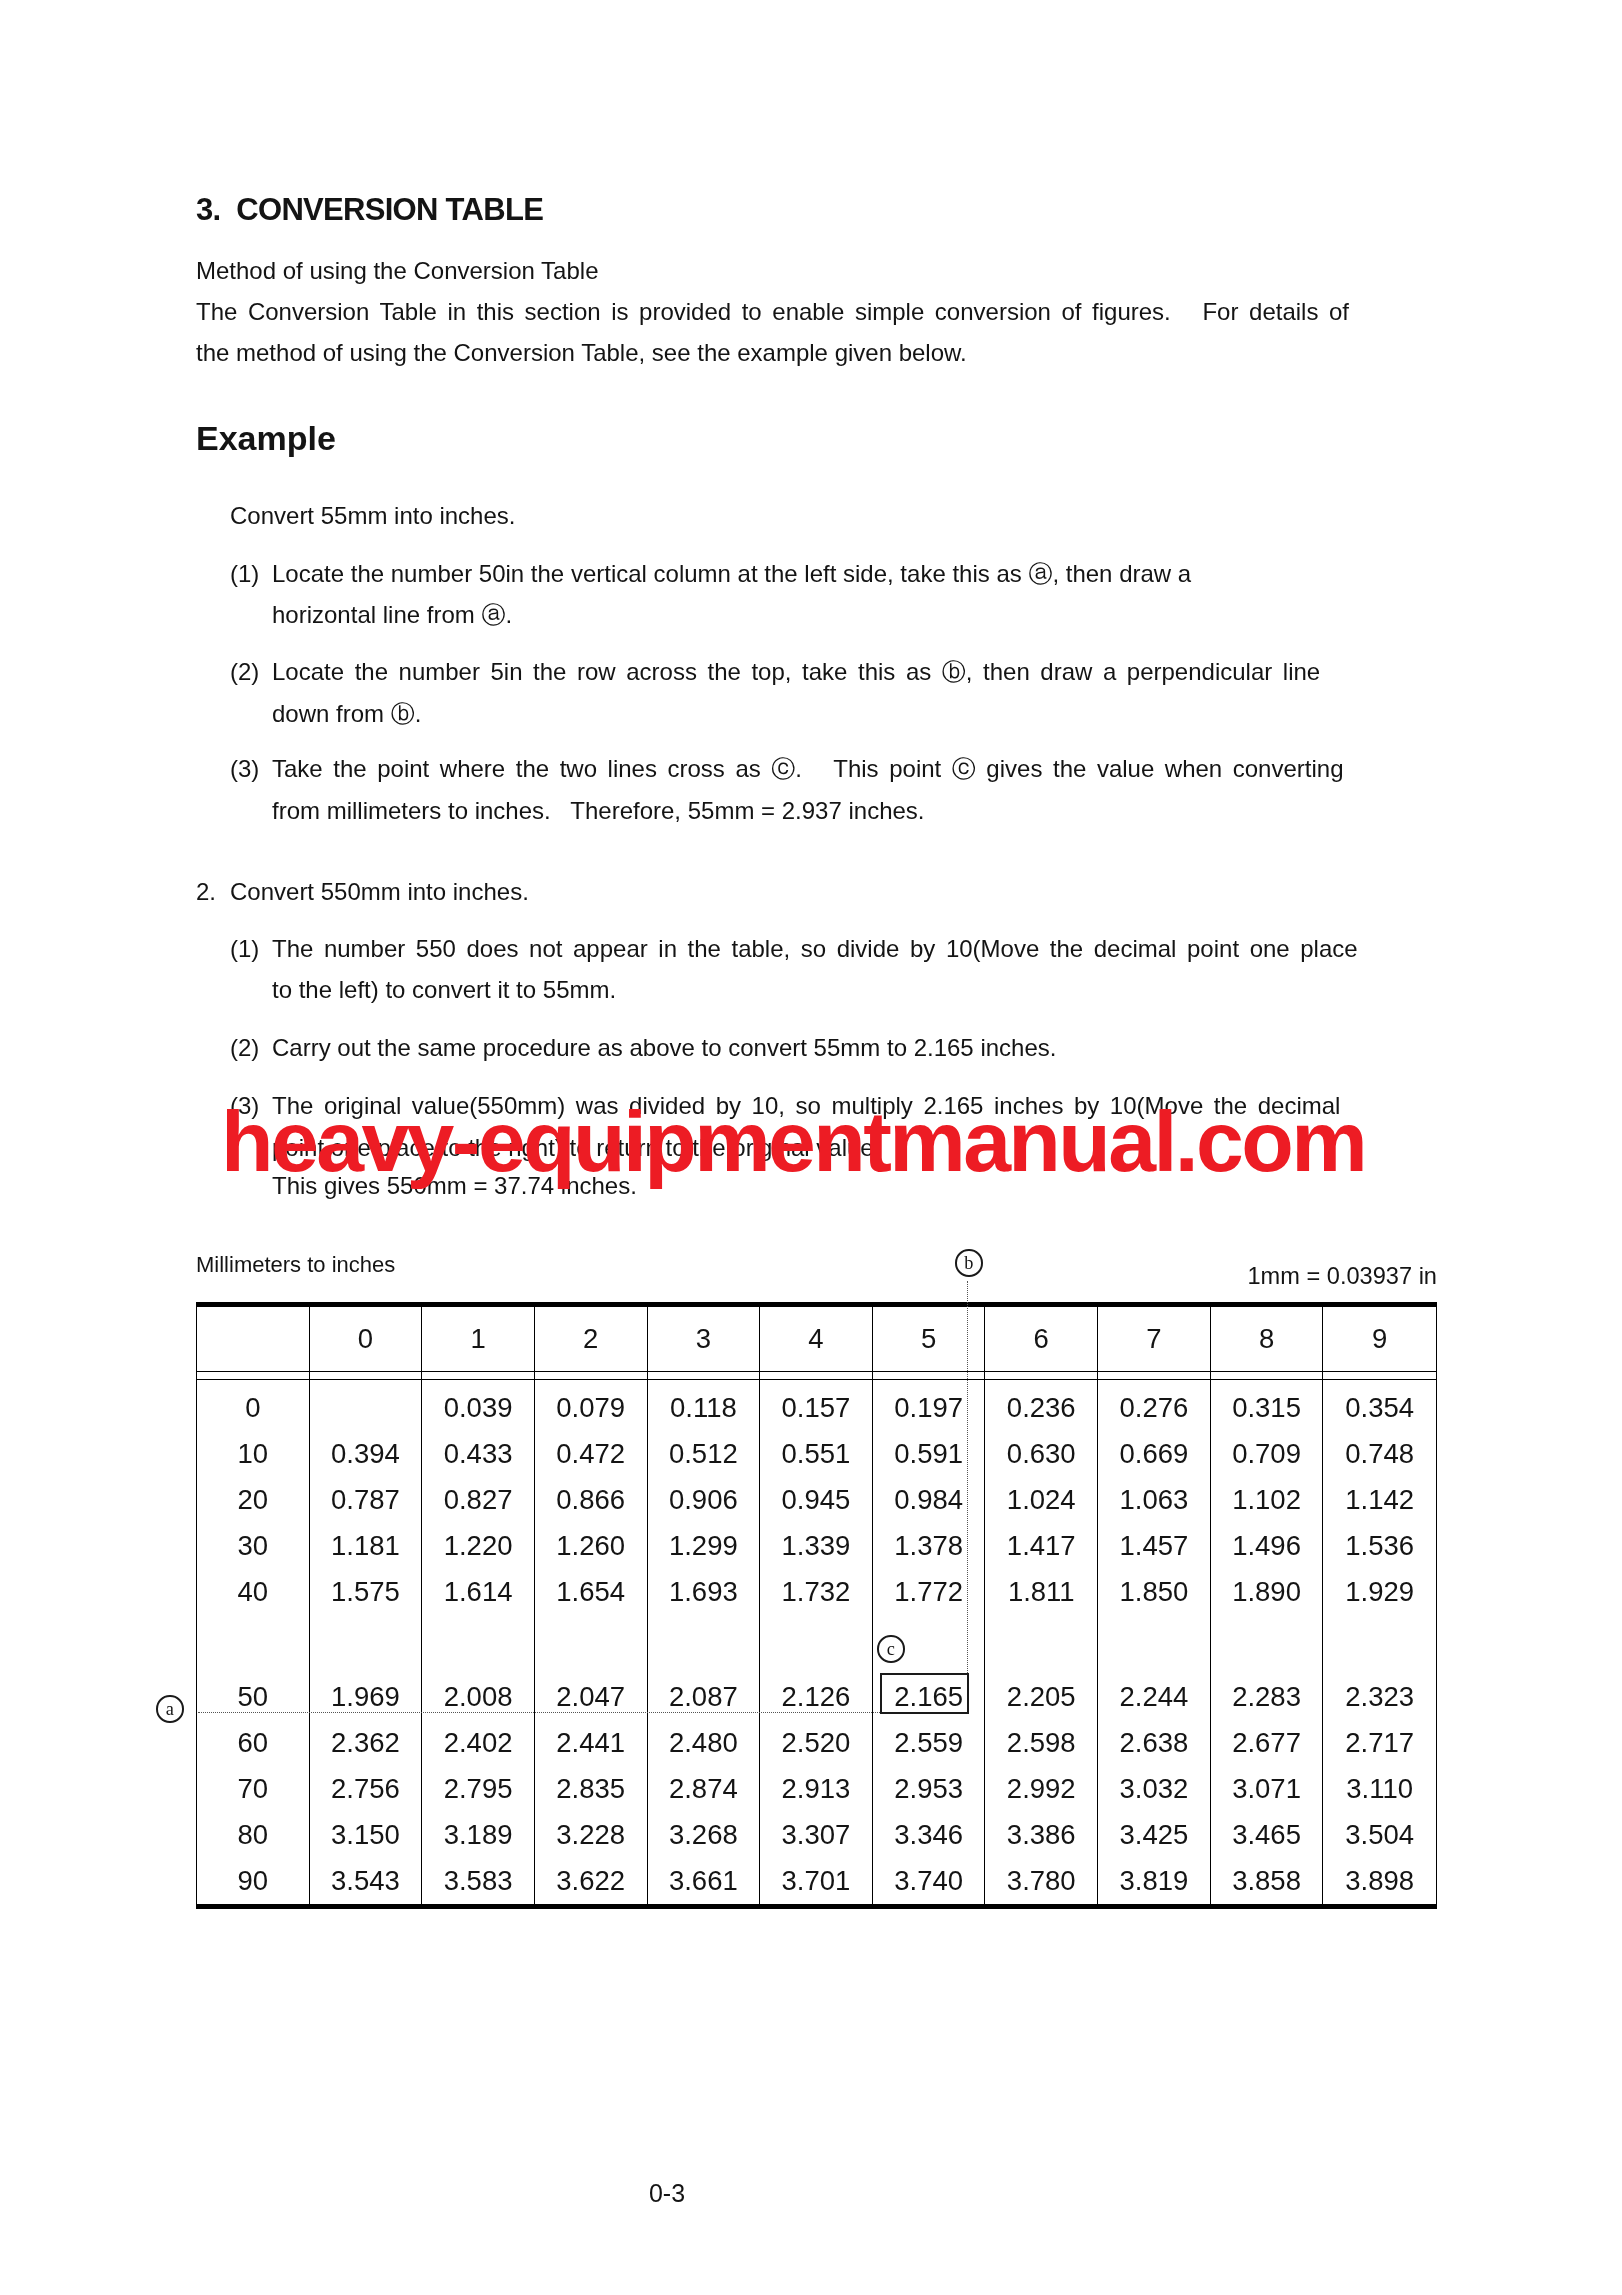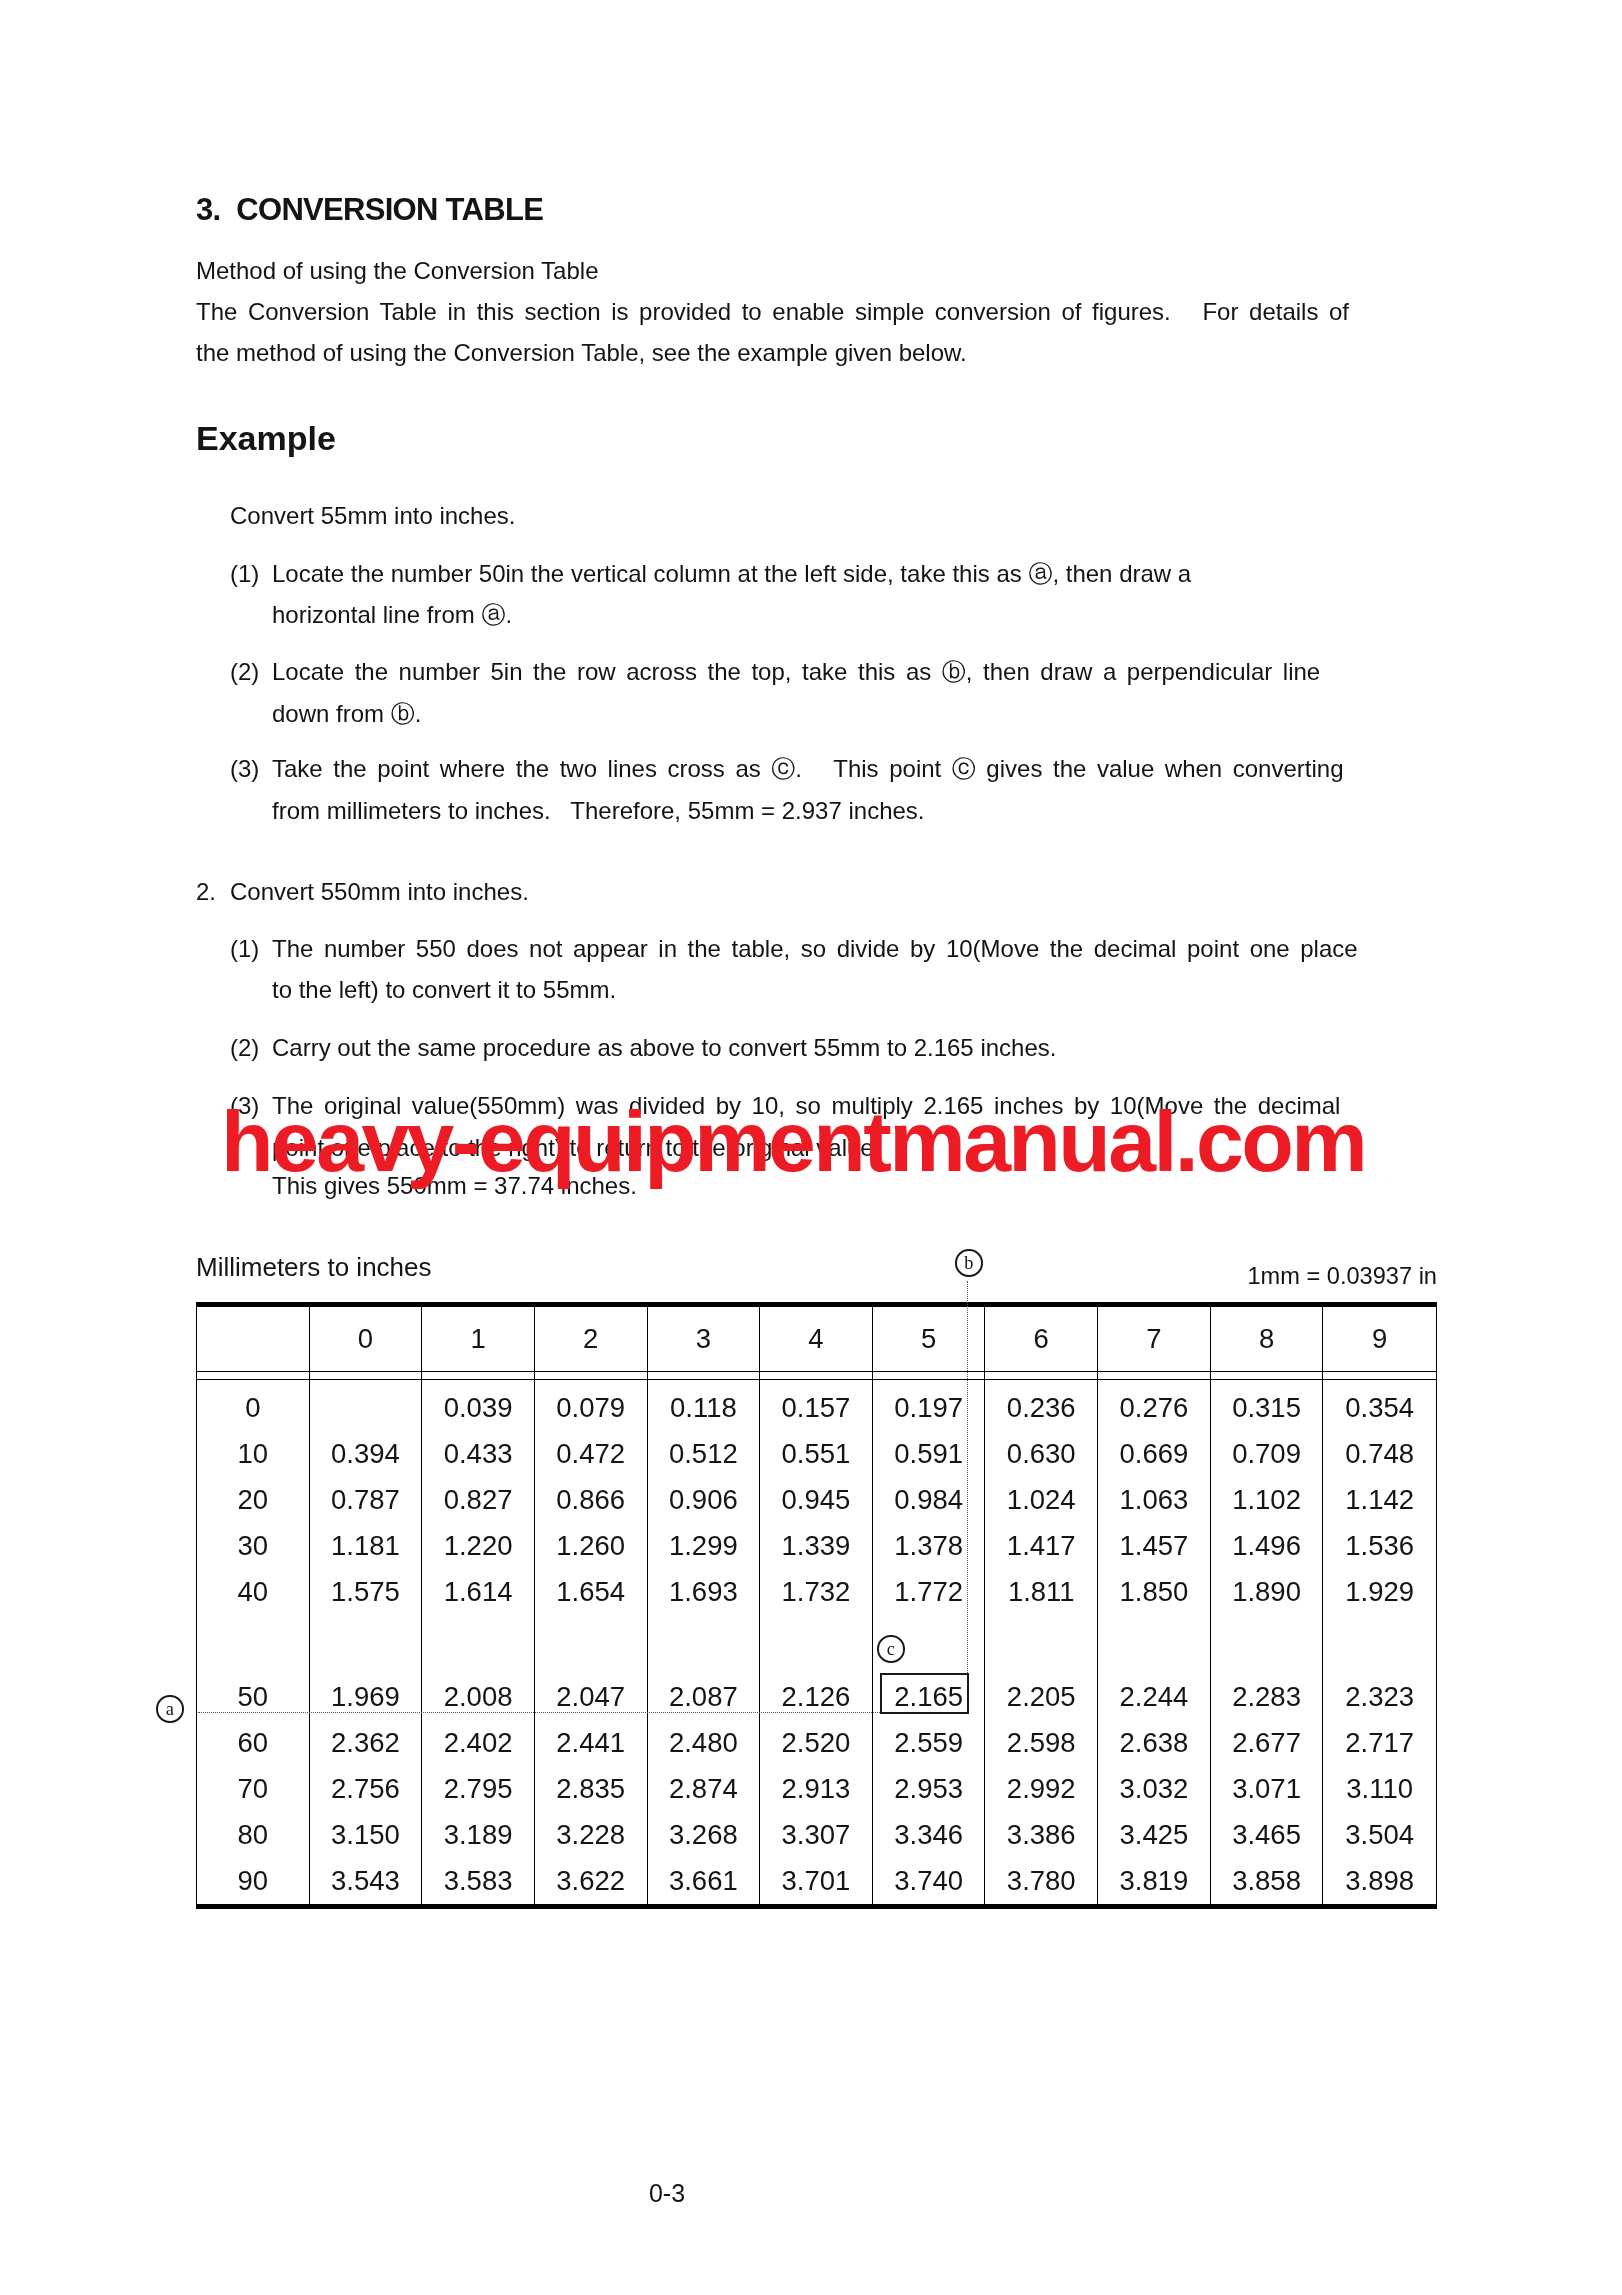--- a/index.html
+++ b/index.html
@@ -11,21 +11,21 @@
   .j{word-spacing:3.9px;}
   .mk{display:inline-block;}
   .mk1{width:34px;}
   .mk2{width:42px;}
   .title{position:absolute;font-size:31px;font-weight:bold;letter-spacing:-0.7px;white-space:pre;text-align:right;}
   .h2{position:absolute;font-size:34px;font-weight:bold;white-space:pre;}
   .watermark{
     position:absolute;left:221px;top:1094px;font-size:86px;font-weight:bold;
     letter-spacing:-2.6px;color:#ed1c24;line-height:1.1;white-space:pre;z-index:30;
   }
-  .caption{position:absolute;left:196px;top:1252px;font-size:26px;}
+  .caption{position:absolute;left:196px;top:1252px;font-size:22px;}
   .unitnote{position:absolute;right:186px;top:1263px;font-size:23.6px;}
   .pagenum{position:absolute;left:0;top:2179px;width:1334px;text-align:center;font-size:25px;}
 
   
   .tblwrap{
     position:absolute;left:196px;top:1302px;width:1241px;box-sizing:border-box;
     border:1.3px solid #000;border-top-width:5.2px;border-bottom-width:5.2px;background:#fff;
   }
   .grid{
     display:grid;

